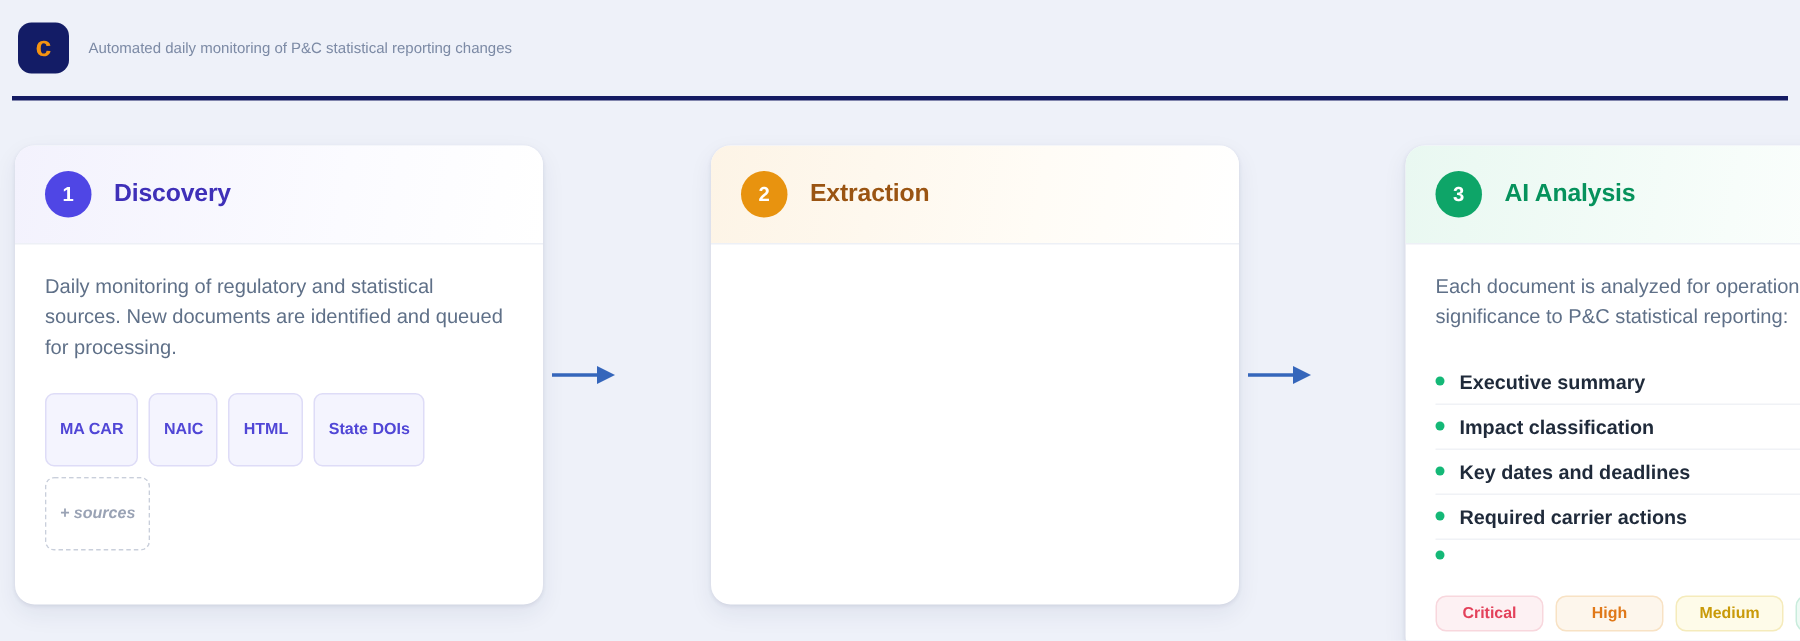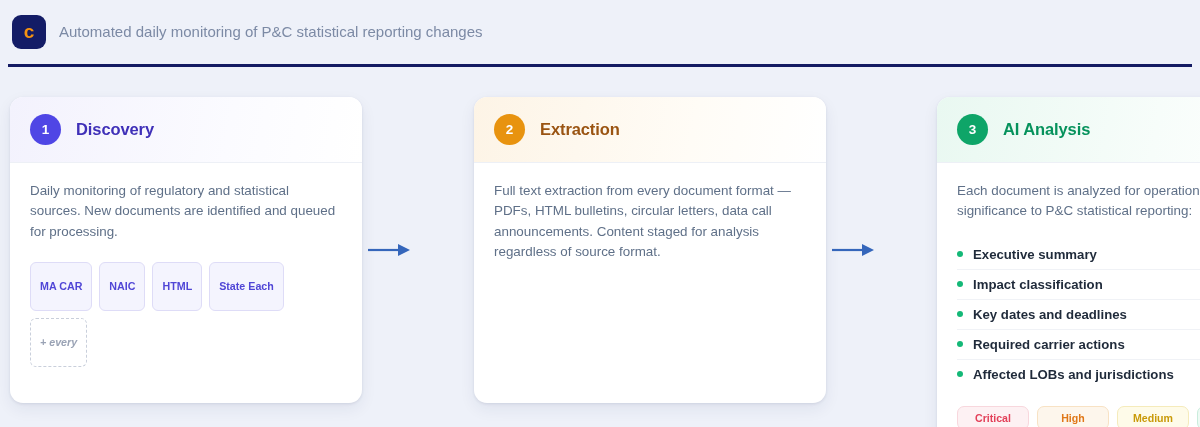--- a/index.html
+++ b/index.html
@@ -49,21 +49,21 @@
     justify-content: center;
   }
   .app-title {
     font-size: 19.5px;
     font-weight: bold;
     color: #111827;
     line-height: 1.15;
     letter-spacing: -0.1px;
   }
   .app-subtitle {
-    font-size: 15px;
+    font-size: 10px;
     color: #7c8aa5;
     line-height: 1.5;
     margin-top: 2px;
   }
   .header-rule {
     position: absolute;
     left: 8px;
     top: 64px;
     width: 1184px;
     height: 3px;
@@ -247,41 +247,38 @@
       <div class="card-header">
         <div class="step-badge badge-1">1</div>
         <div class="card-title title-1">Discovery</div>
       </div>
       <div class="card-body">
         <p class="card-desc">Daily monitoring of regulatory and statistical sources. New documents are identified and queued for processing.</p>
         <div class="tag-row">
           <span class="tag">MA CAR</span>
           <span class="tag">NAIC</span>
           <span class="tag">HTML</span>
-          <span class="tag">State Each</span>
-          <span class="tag ghost">+ every</span>
+          <span class="tag">State DOIs</span>
+          <span class="tag ghost">+ sources</span>
         </div>
       </div>
     </div>
 
     <div class="arrow">
       <svg width="44" height="16" viewBox="0 0 44 16" aria-hidden="true">
         <path d="M0 8 H32" stroke="#3566bb" stroke-width="2.2" fill="none"></path>
         <path d="M30 2 L42 8 L30 14 Z" fill="#3566bb"></path>
       </svg>
     </div>
 
     <div class="card card-2">
       <div class="card-header">
         <div class="step-badge badge-2">2</div>
         <div class="card-title title-2">Extraction</div>
       </div>
-      <div class="card-body">
-        <p class="card-desc">Full text extraction from every document format — PDFs, HTML bulletins, circular letters, data call announcements. Content staged for analysis regardless of source format.</p>
-      </div>
     </div>
 
     <div class="arrow">
       <svg width="44" height="16" viewBox="0 0 44 16" aria-hidden="true">
         <path d="M0 8 H32" stroke="#3566bb" stroke-width="2.2" fill="none"></path>
         <path d="M30 2 L42 8 L30 14 Z" fill="#3566bb"></path>
       </svg>
     </div>
 
     <div class="card card-3">
@@ -303,21 +300,20 @@
           <li class="check-item">
             <span class="bullet"></span>
             <span>Key dates and deadlines</span>
           </li>
           <li class="check-item">
             <span class="bullet"></span>
             <span>Required carrier actions</span>
           </li>
           <li class="check-item">
             <span class="bullet"></span>
-            <span>Affected LOBs and jurisdictions</span>
           </li>
         </ul>
         <div class="pill-row">
           <span class="pill pill-critical">Critical</span>
           <span class="pill pill-high">High</span>
           <span class="pill pill-medium">Medium</span>
           <span class="pill pill-low">Low</span>
         </div>
       </div>
     </div>

